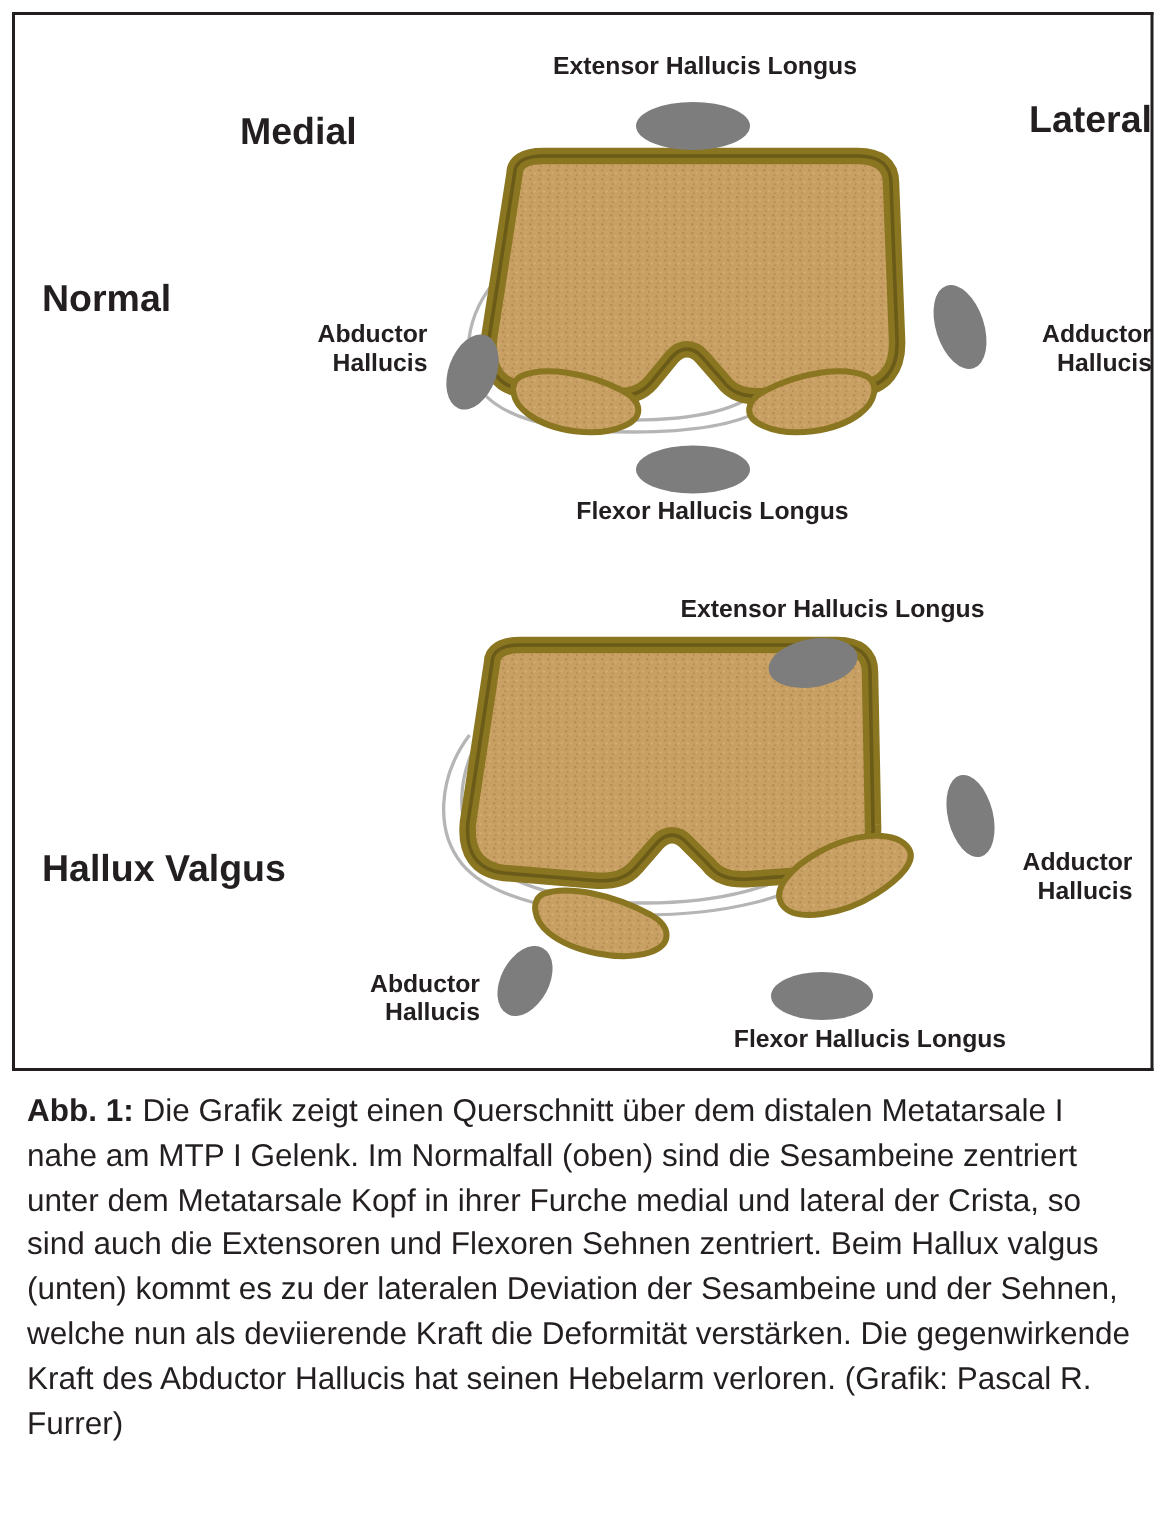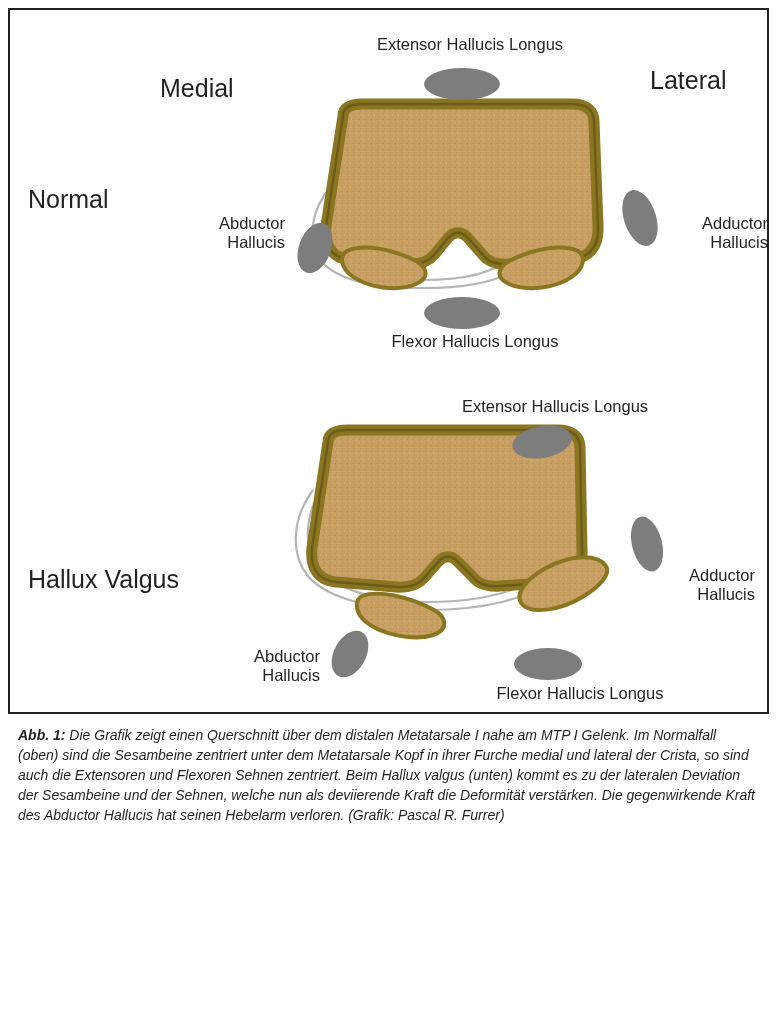--- a/index.html
+++ b/index.html
@@ -40,35 +40,34 @@
     position: absolute;
     left: 10px; top: 10px;
     width: 757px; height: 702px;
   }
   .caption-area {
     position: absolute;
     left: 18px; top: 726px;
     width: 742px;
   }
   .caption-text {
-    font-size: 14px;
+    font-size: 21px;
     line-height: 1.42;
     color: #231f20;
     text-align: left;
-    font-style: italic;
   }
   .caption-text b {
     font-weight: bold;
   }
 
   
   .lbl {
     position: absolute;
     color: #231f20;
-    font-weight: normal;
+    font-weight: bold;
     white-space: pre;
     line-height: 1.18;
   }
   .lbl-big { font-size: 25px; }
   .lbl-small { font-size: 16.5px; text-align: center; }
   .lbl-small.right { text-align: right; }
   .lbl-small.left { text-align: right; }
 
   svg { display: block; }
 </style>
@@ -80,21 +79,21 @@
   <div class="frame-top"></div>
   <div class="frame-left"></div>
   <div class="frame-right"></div>
   <div class="frame-mid"></div>
 
   <div class="figure-area">
 
     <div>
 
       <div class="lbl lbl-big" style="left:150px; top:64px;">Medial</div>
-      <div class="lbl lbl-big" style="left:640px; top:56px;text-align:right;">Lateral</div>
+      <div class="lbl lbl-big" style="left:676px; top:56px;text-align:right;">Lateral</div>
 
       <div class="lbl lbl-big" style="left:18px; top:175px;">Normal</div>
 
       <div class="lbl lbl-small" style="left:340px; top:25px; width:240px;">Extensor Hallucis Longus</div>
 
       <div class="lbl lbl-small" style="left:355px; top:322px; width:220px;">Flexor Hallucis Longus</div>
 
       <div class="lbl lbl-small left" style="left:170px; top:204px; width:105px;">Abductor
 Hallucis</div>
 

